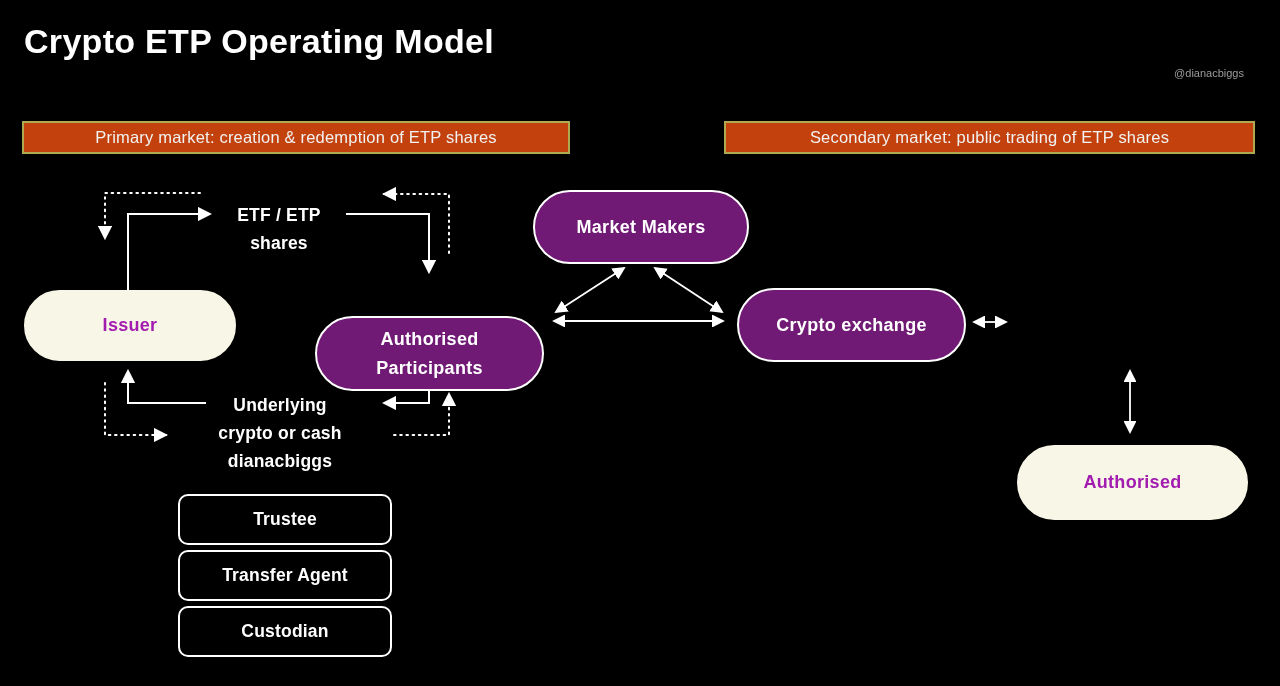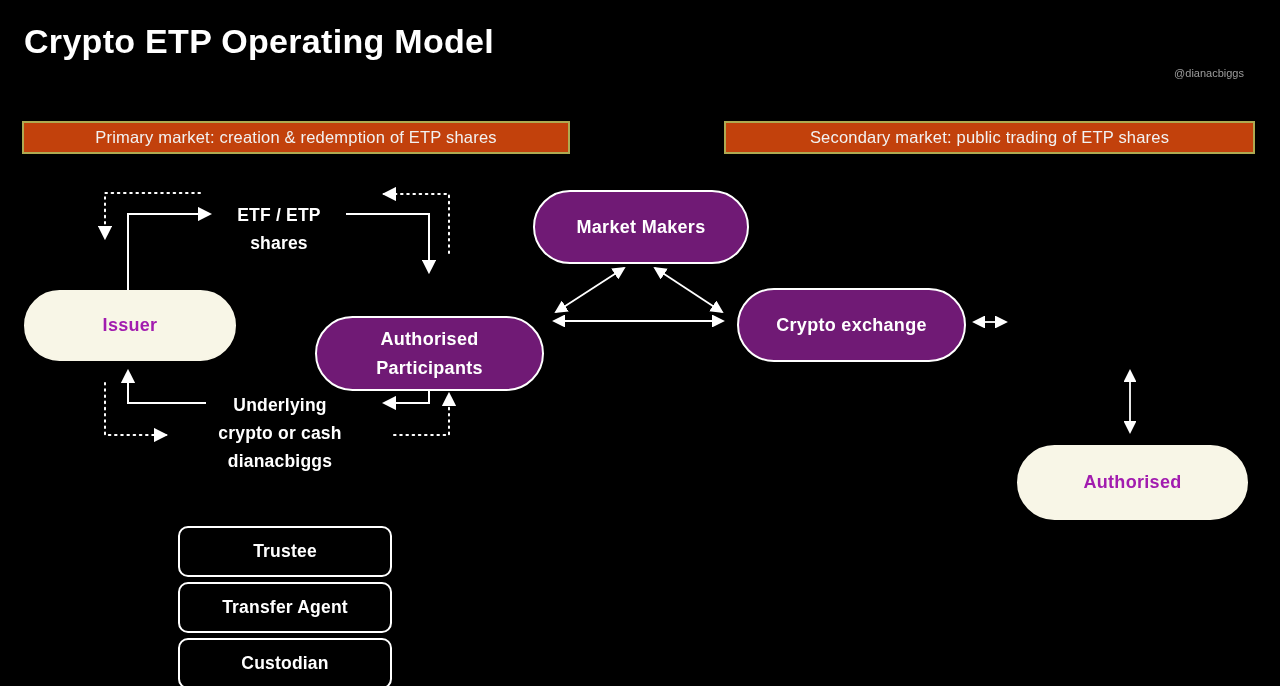--- a/index.html
+++ b/index.html
@@ -35,21 +35,21 @@
   .pill-inv{left:1017px;top:445px;width:227px;height:71px;}
   
   .flow-label{
     font-size:17.5px;font-weight:600;line-height:28px;text-align:center;color:#fff;letter-spacing:.2px;
   }
   .flow-etf{left:200px;top:201px;width:158px;}
   .flow-underlying{left:188px;top:391px;width:184px;}
   
   .svc{
     left:178px;width:210px;height:47px;border:2px solid #fff;border-radius:10px;background:#000;
-    display:flex;align-items:center;justify-content:center;font-size:17.5px;font-weight:600;color:#fff;letter-spacing:.2px;margin-top:32px;
+    display:flex;align-items:center;justify-content:center;font-size:17.5px;font-weight:600;color:#fff;letter-spacing:.2px;
   }
   .svc-1{top:494px;} .svc-2{top:550px;} .svc-3{top:606px;}
   
   #arrows{left:0;top:0;width:1280px;height:686px;pointer-events:none;}
 </style>
 </head>
 <body>
 
 <div id="stage">
 

